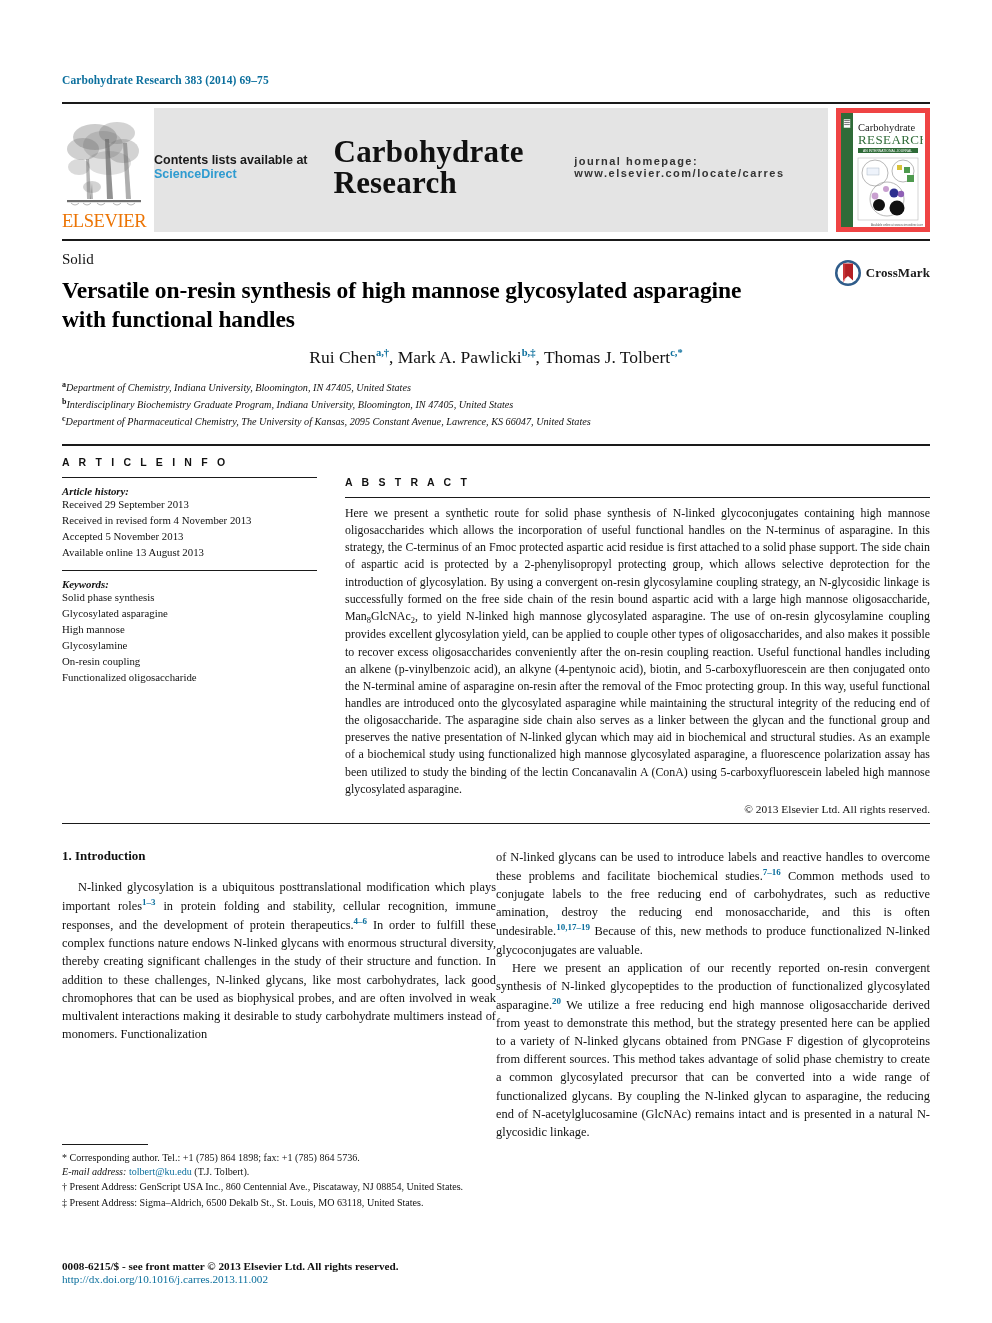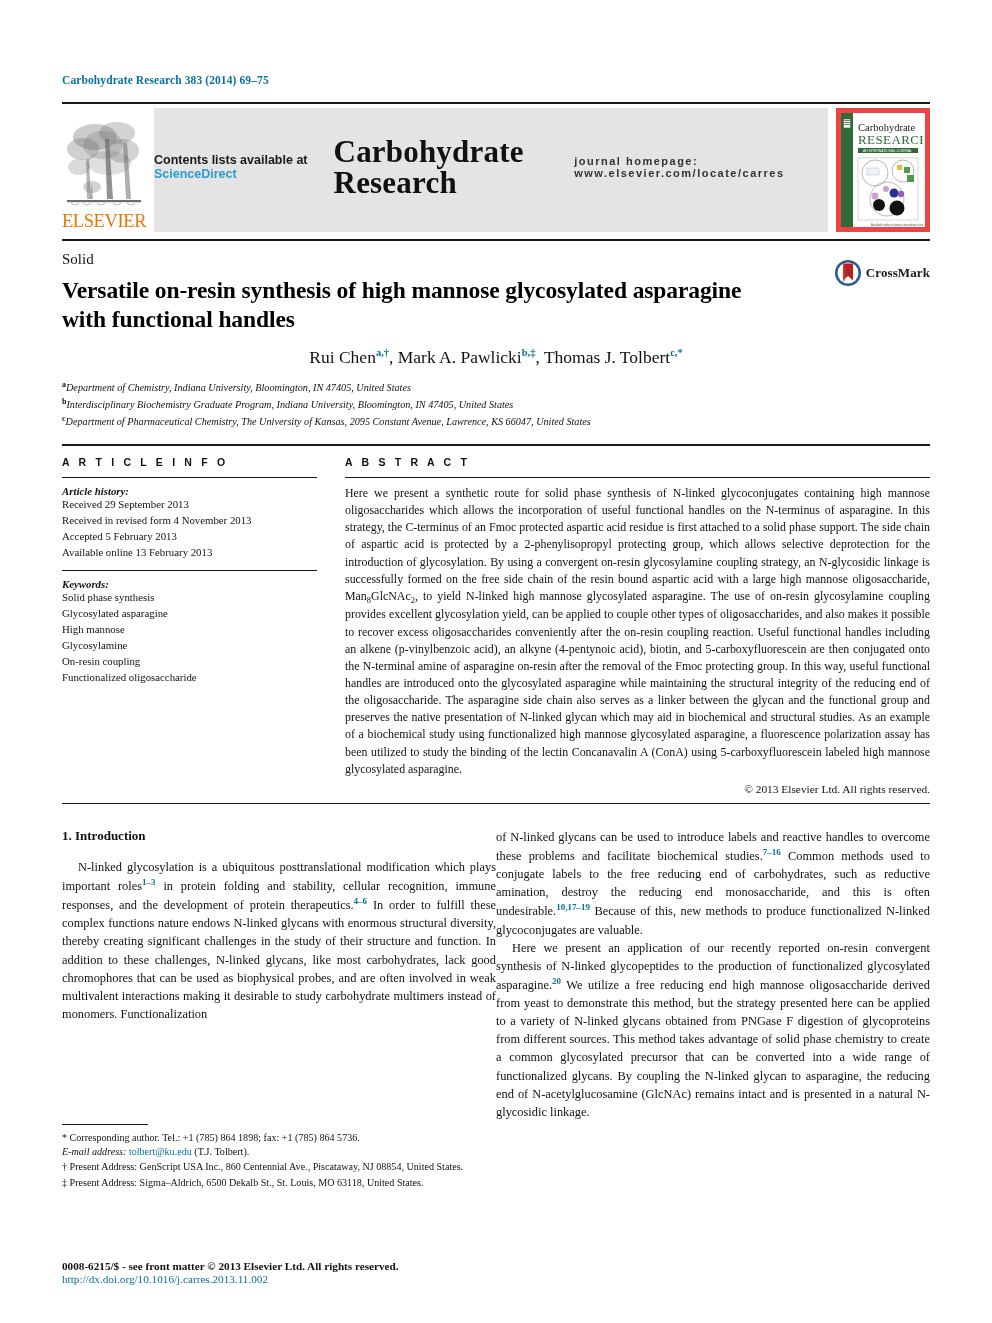--- a/index.html
+++ b/index.html
@@ -168,21 +168,21 @@
 
   
   .info-abstract {
     margin-top: 14px;
     border-top: 2.2px solid #1a1a1a;
     padding-top: 10px;
     display: flex;
     gap: 28px;
   }
   .col-info { flex: 0 0 255px; }
-  .col-abstract { flex: 1 1 auto; }
+  .col-abstract { flex: 1 1 auto; margin-top: 20px; }
   .sec-label {
     font-family: "Liberation Sans", sans-serif;
     font-weight: bold;
     font-size: 10.5px;
     letter-spacing: 3.2px;
     color: #111;
     margin-bottom: 9px;
   }
   .rule {
     border-top: 1.4px solid #1a1a1a;
@@ -398,22 +398,22 @@
   <div class="info-abstract">
 
     <div class="col-info">
       <div class="sec-label">A R T I C L E   I N F O</div>
       <div class="rule"></div>
       <div class="info-block">
         <div class="subhead">Article history:</div>
         <div class="info-list">
           <div>Received 29 September 2013</div>
           <div>Received in revised form 4 November 2013</div>
-          <div>Accepted 5 February 2013</div>
-          <div>Available online 13 February 2013</div>
+          <div>Accepted 5 November 2013</div>
+          <div>Available online 13 August 2013</div>
         </div>
       </div>
       <div class="rule"></div>
       <div class="info-block">
         <div class="subhead">Keywords:</div>
         <div class="info-list">
           <div>Solid phase synthesis</div>
           <div>Glycosylated asparagine</div>
           <div>High mannose</div>
           <div>Glycosylamine</div>

